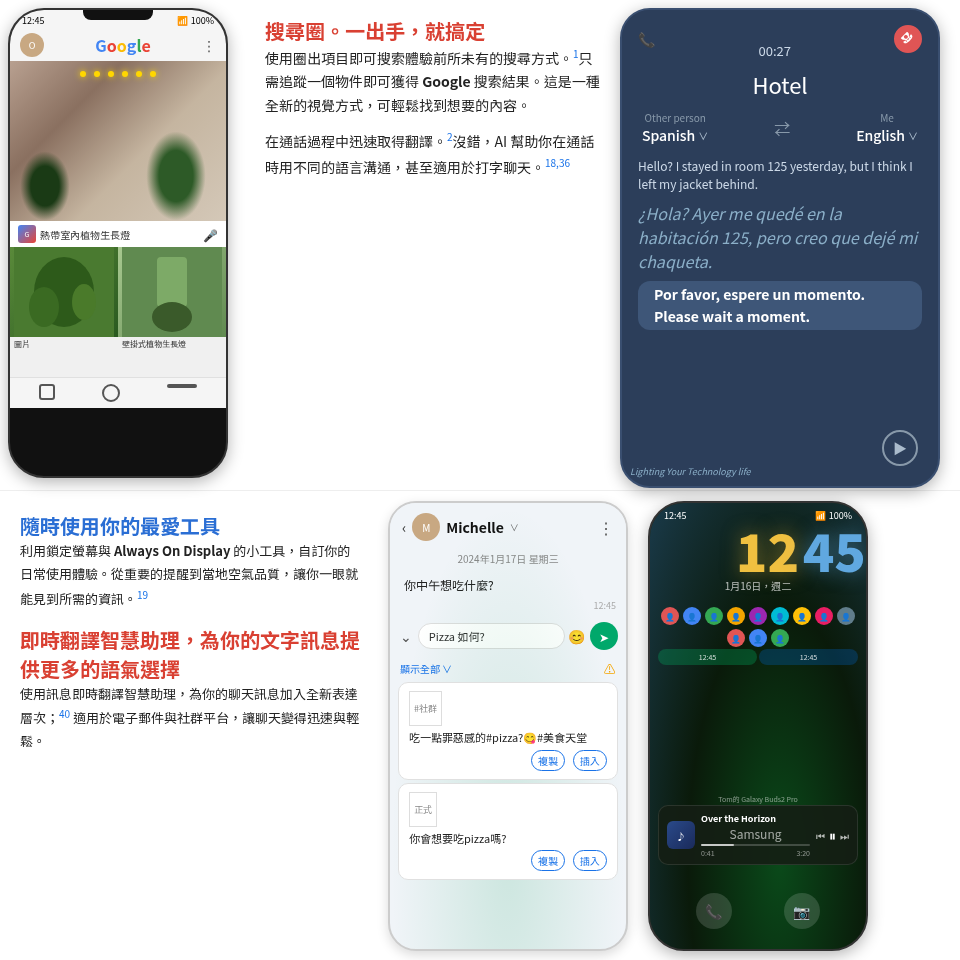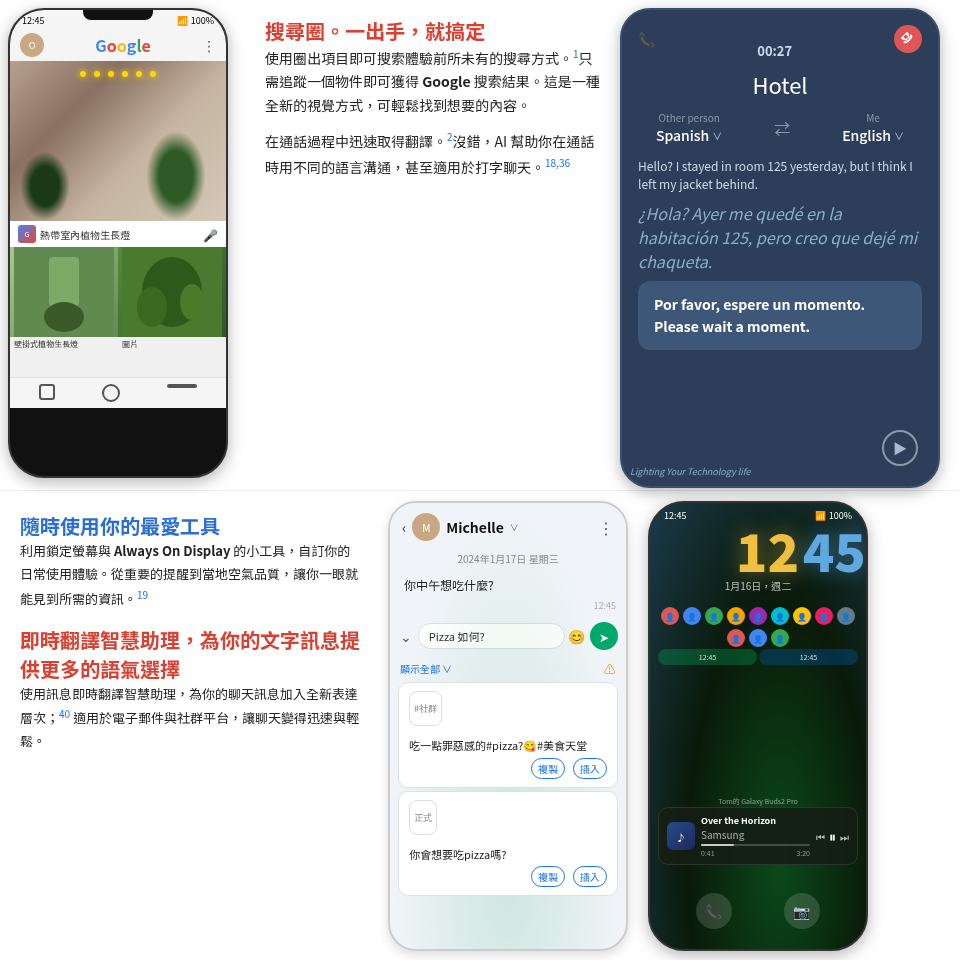--- a/index.html
+++ b/index.html
@@ -263,21 +263,21 @@
       padding: 8px 16px 4px;
       background: #2c3e5a;
     }
     .call-icon {
       color: #aabbcc;
       font-size: 14px;
     }
     .call-timer {
       font-size: 13px;
       color: #ccd9e8;
-      font-weight: 700;
+      font-weight: 400;
       margin-top: 23px;
     }
     .call-end-btn {
       width: 28px;
       height: 28px;
       background: #e05555;
       border-radius: 50%;
       display: flex;
       align-items: center;
       justify-content: center;
@@ -291,21 +291,21 @@
     }
     .call-title {
       font-size: 22px;
       font-weight: normal;
       color: #fff;
     }
     .lang-row {
       display: flex;
       align-items: center;
       justify-content: space-between;
-      padding: 0 34px 12px;
+      padding: 0 20px 12px;
     }
     .lang-person {
       display: flex;
       flex-direction: column;
       align-items: center;
     }
     .lang-person-label {
       font-size: 10px;
       color: #8899aa;
     }
@@ -338,21 +338,21 @@
     }
     .call-translated {
       font-size: 16px;
       line-height: 1.5;
       color: #8bafc8;
       font-style: italic;
     }
     .call-highlight {
       background: rgba(80,110,150,0.5);
       border-radius: 12px;
-      padding: 12px 16px;
+      padding: 2px 16px;
       margin: 8px 16px;
     }
     .call-highlight-text {
       font-size: 14px;
       font-weight: bold;
       color: #fff;
       line-height: 1.6;
     }
     .play-btn-wrap {
       position: absolute;
@@ -544,24 +544,24 @@
       background: #fff;
       border-radius: 10px;
       border: 1px solid #e0e0e0;
       padding: 8px 10px;
       position: relative;
     }
     .suggestion-tag {
       font-size: 9px;
       color: #888;
       border: 1px solid #ddd;
-      border-radius: 8px;
+      border-radius: 0;
       padding: 10px 4px;
       display: inline-block;
-      margin-bottom: 11px;
+      margin-bottom: 3px;
     }
     .suggestion-text {
       font-size: 11px;
       color: #222;
       line-height: 1.5;
     }
     .suggestion-actions {
       display: flex;
       justify-content: flex-end;
       gap: 8px;
@@ -685,22 +685,23 @@
     }
     .music-info {
       flex: 1;
     }
     .music-title {
       font-size: 9px;
       color: #fff;
       font-weight: bold;
     }
     .music-artist {
-      font-size: 10px;
+      font-size: 12px;
       color: rgba(255,255,255,0.6);
+      text-align: center;
     }
     .music-controls {
       display: flex;
       align-items: center;
       gap: 4px;
     }
     .ctrl-btn {
       font-size: 10px;
       color: rgba(255,255,255,0.7);
     }
@@ -817,40 +818,40 @@
         <div class="plant-silhouette2"></div>
       </div>
 
       <div class="phone-search-bottom">
         <div class="google-icon-small">G</div>
         <span class="search-term-small">熱帶室內植物生長燈</span>
         <span class="mic-icon">🎤</span>
       </div>
 
       <div class="phone-thumbnails">
-        <div class="thumb-item">
-          <div class="thumb-img thumb-img2">
-            <svg width="100%" height="90" viewBox="0 0 100 90">
-              <rect fill="#608a50" width="100" height="90"></rect>
-              <rect x="35" y="10" width="30" height="50" rx="4" fill="#8ab870" opacity="0.7"></rect>
-              <ellipse cx="50" cy="70" rx="20" ry="15" fill="#3a5a2a"></ellipse>
-            </svg>
-          </div>
-          <div class="thumb-label">壁掛式植物生長燈</div>
-        </div>
         <div class="thumb-item">
           <div class="thumb-img">
             <svg width="100%" height="90" viewBox="0 0 100 90">
               <rect fill="#4a7a30" width="100" height="90"></rect>
               <ellipse cx="50" cy="45" rx="30" ry="35" fill="#2d5a1a"></ellipse>
               <ellipse cx="30" cy="60" rx="15" ry="20" fill="#3a6a22"></ellipse>
               <ellipse cx="70" cy="55" rx="12" ry="18" fill="#4a7a2a"></ellipse>
             </svg>
           </div>
           <div class="thumb-label">圖片</div>
+        </div>
+        <div class="thumb-item">
+          <div class="thumb-img thumb-img2">
+            <svg width="100%" height="90" viewBox="0 0 100 90">
+              <rect fill="#608a50" width="100" height="90"></rect>
+              <rect x="35" y="10" width="30" height="50" rx="4" fill="#8ab870" opacity="0.7"></rect>
+              <ellipse cx="50" cy="70" rx="20" ry="15" fill="#3a5a2a"></ellipse>
+            </svg>
+          </div>
+          <div class="thumb-label">壁掛式植物生長燈</div>
         </div>
       </div>
 
       <div class="phone-bottom-bar">
         <div class="nav-square"></div>
         <div class="nav-circle"></div>
         <div class="nav-dot"></div>
       </div>
     </div>
   </div>

